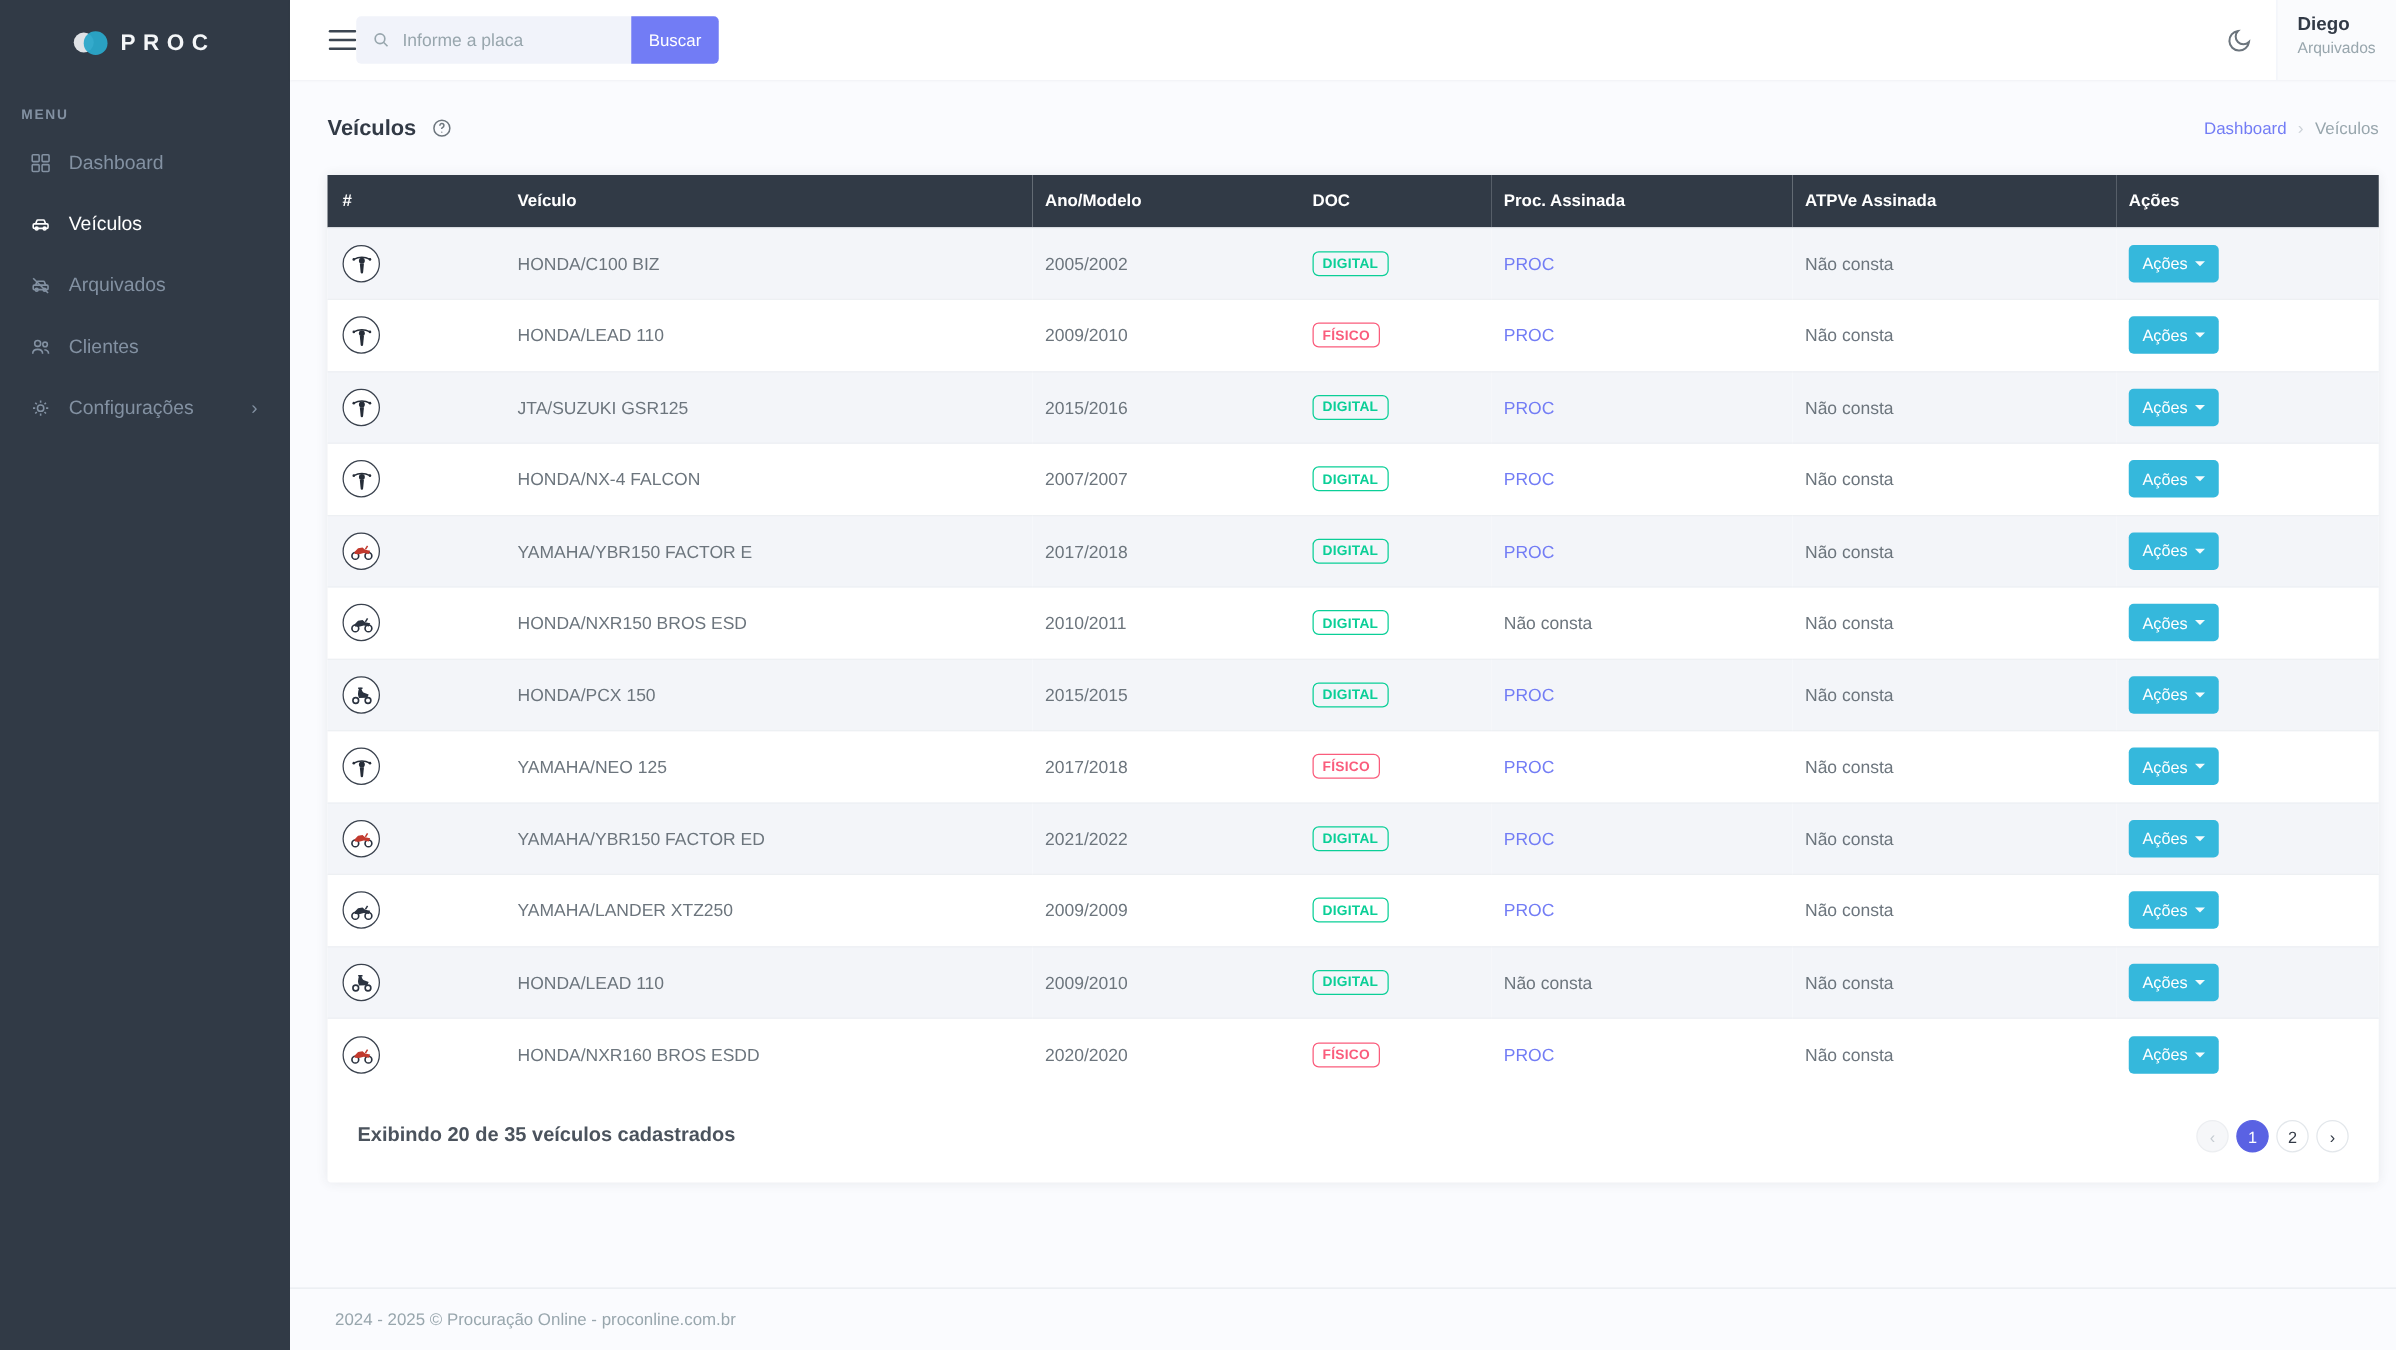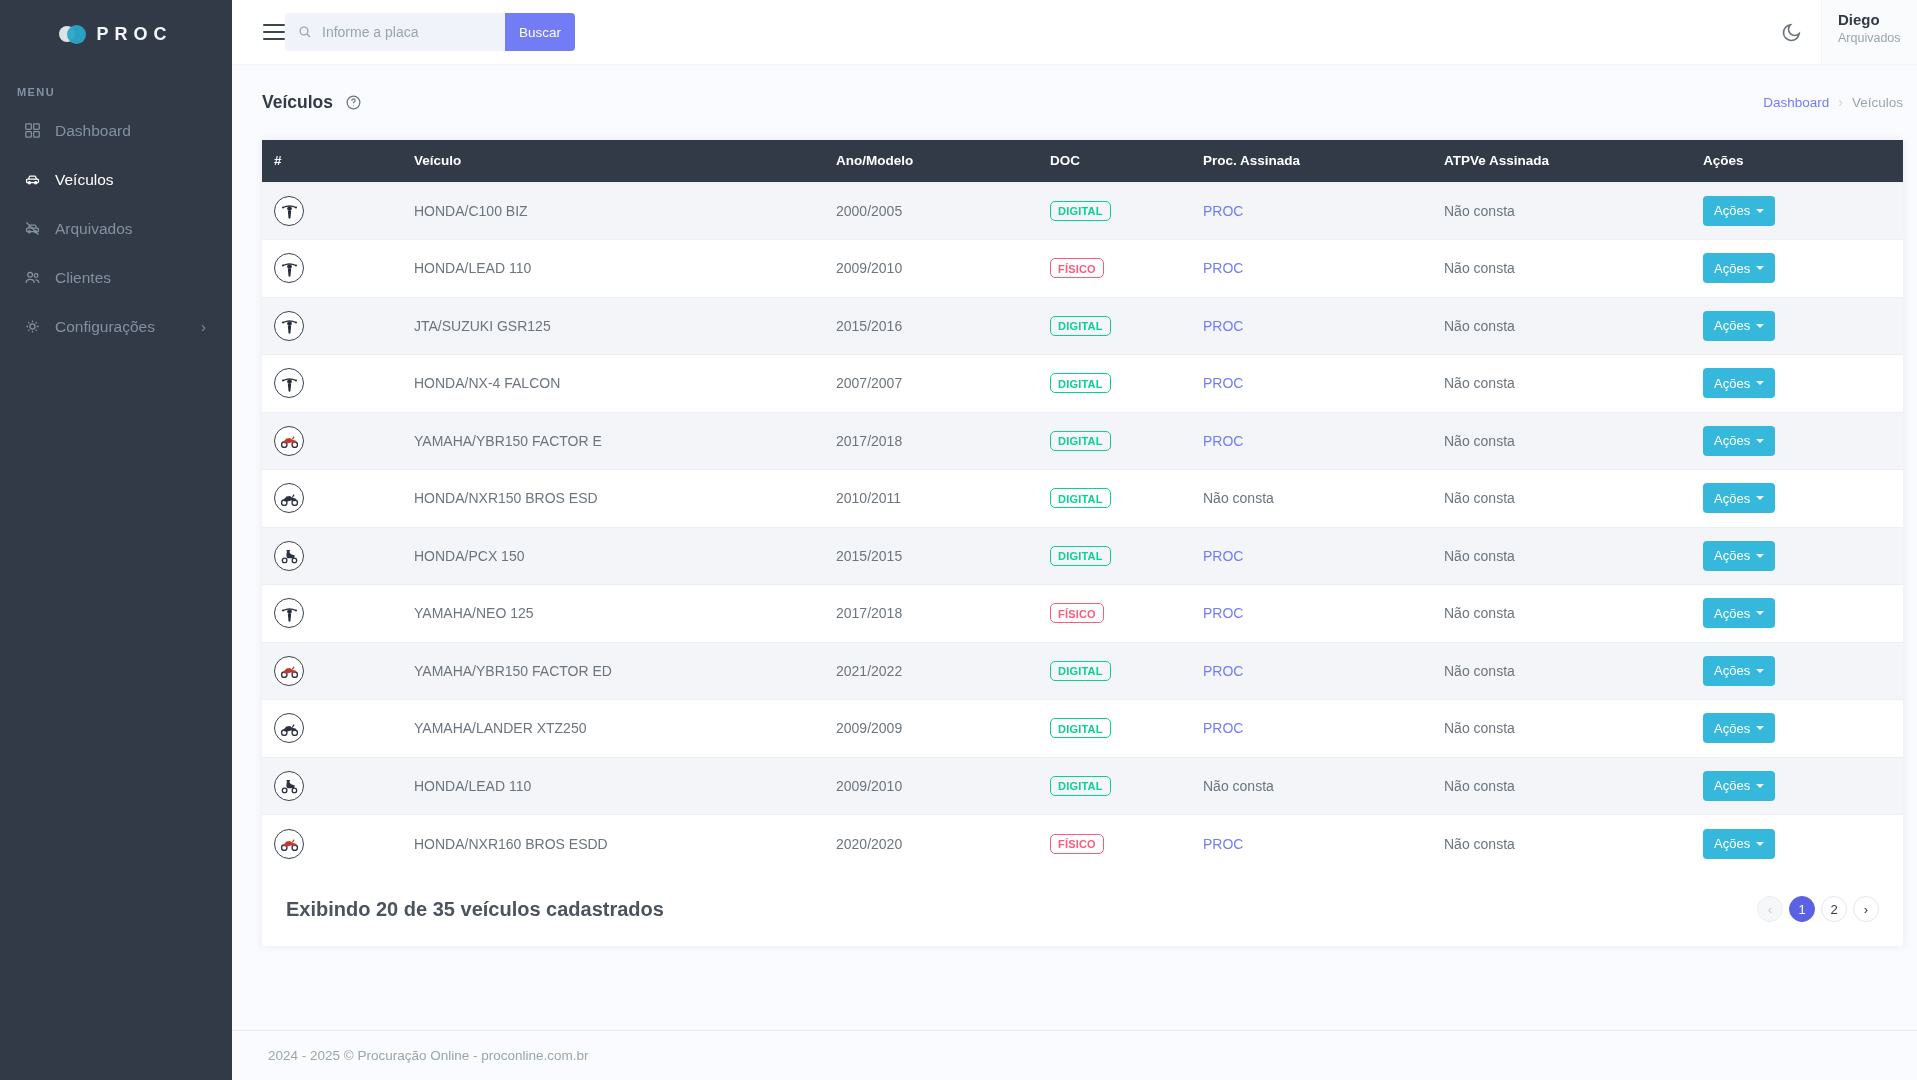--- a/index.html
+++ b/index.html
@@ -74,21 +74,21 @@
   .veh-icon.moto-side-dark { --veh:#2b3340; }
   .veh-icon.scooter-dark { --veh:#2b3340; }
   .badge { display:inline-block; border:1.5px solid; border-radius:5px; padding:3.5px 7px 2.5px; font-size:11px; font-weight:bold; letter-spacing:.2px; }
   .badge.success { color:#0acf97; border-color:#0acf97; }
   .badge.danger { color:#fa5c7c; border-color:#fa5c7c; }
   .proc-link { color:#727cf5; text-decoration:none; cursor:pointer; }
   .proc-link.muted { color:#6c757d; cursor:default; }
   .btn-actions { background:#35b8dc; color:#fff; border:none; border-radius:4px; padding:7.5px 11px; font-size:13px; display:inline-flex; align-items:center; gap:6px; cursor:pointer; font-family:inherit; }
 
   .card-foot { height:74px; display:flex; align-items:center; justify-content:space-between; padding:0 24px; }
-  .summary { font-size:20px; font-weight:bold; color:#4b535d; }
+  .summary { font-size:16px; font-weight:bold; color:#4b535d; }
   .pagination { display:flex; gap:6px; }
   .page-btn { width:26px; height:26px; border-radius:50%; border:1px solid #e3e7eb; background:#fff; color:#323a46; font-size:13px; display:flex; align-items:center; justify-content:center; cursor:pointer; font-family:inherit; }
   .page-btn.disabled { background:#f6f7f9; color:#c6ccd2; border-color:#eceef1; }
   .page-btn.active { background:#5a62e3; border-color:#5a62e3; color:#fff; }
 
   .page-footer { margin-top:auto; height:50px; border-top:1px solid #e7ebef; display:flex; align-items:center; padding-left:36px; font-size:13.5px; color:#98a6ad; flex-shrink:0; }
 </style>
 </head>
 <body>
 
@@ -240,21 +240,21 @@
           <path d="M4.6 8.6 Q12 4.6 19.4 8.6" fill="none" stroke="#262d38" stroke-width="1.4"></path>
           <circle cx="4.6" cy="8.6" r="1.2" fill="#262d38"></circle>
                       <circle cx="19.4" cy="8.6" r="1.2" fill="#262d38"></circle>
           <circle cx="12" cy="9.8" r="2.7" fill="#262d38"></circle>
           <path d="M10.1 12.4 h3.8 l-.8 8.2 q-.1.9-1 .9h-.2 q-.9 0-1-.9 z" fill="#262d38"></path>
         </svg>
 
       </span>
     </td>
     <td>HONDA/C100 BIZ</td>
-    <td>2000/2005</td>
+    <td>2005/2002</td>
     <td><span class="badge success">DIGITAL</span></td>
     <td><a class="proc-link">PROC</a></td>
     <td>Não consta</td>
     <td>
       <button class="btn-actions">
         <span>Ações</span>
         <span class="caret"></span>
       </button>
     </td>
   </tr>

